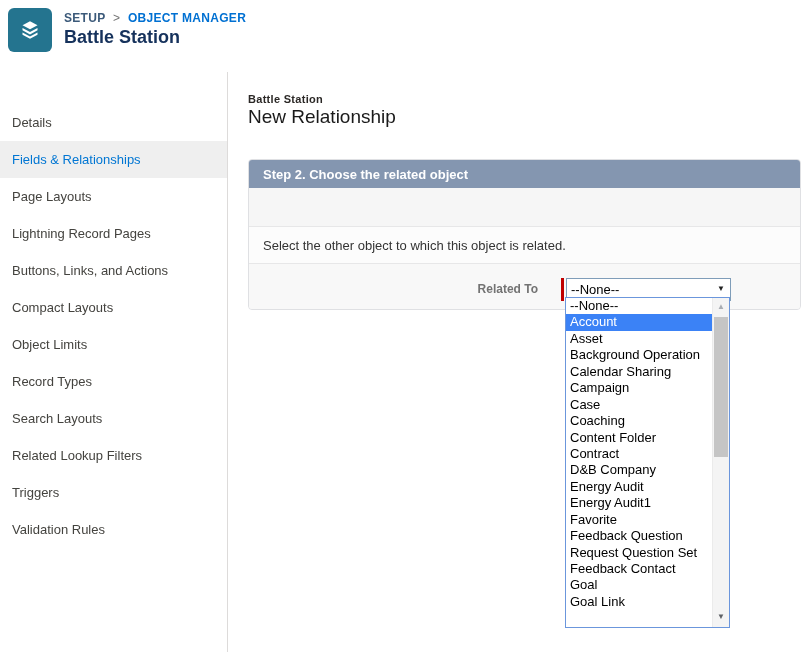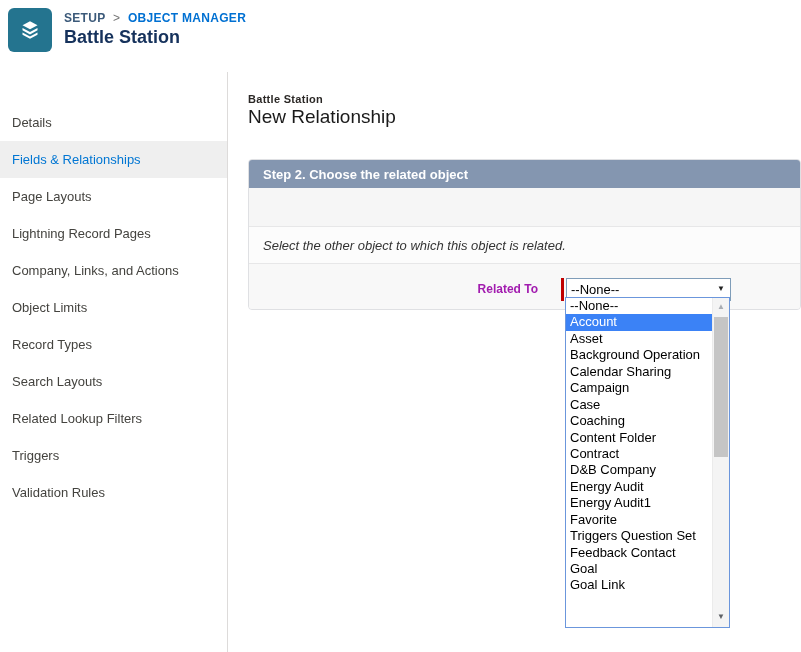--- a/index.html
+++ b/index.html
@@ -28,25 +28,25 @@
 
   
   .main { position:absolute; top:72px; left:228px; right:0; bottom:0; background:#fff; }
   .context-title { position:absolute; left:20px; top:21px; font-size:11px; font-weight:bold; color:#2b2826; letter-spacing:.3px; }
   .page-heading { position:absolute; left:20px; top:34px; font-size:19px; color:#1a1a1a; }
 
   
   .section { position:absolute; left:20px; top:87px; right:0; height:151px; border:1px solid #dfe0e3; border-radius:4px; background:#f8f8f8; overflow:hidden; }
   .step-bar { height:28px; background:#8496b0; display:flex; align-items:center; padding-left:14px; color:#fff; font-size:13px; font-weight:bold; }
   .row-a { height:39px; background:#f6f6f6; border-bottom:1px solid #e7e7e8; }
-  .row-b { height:37px; background:#fcfcfc; border-bottom:1px solid #e7e7e8; display:flex; align-items:center; padding-left:14px; font-size:13px; color:#333;font-style:italic; }
+  .row-b { height:37px; background:#fcfcfc; border-bottom:1px solid #e7e7e8; display:flex; align-items:center; padding-left:14px; font-size:13px; color:#333; }
   .row-c { height:51px; background:#f8f8f8; border-bottom:1px solid #e7e7e8; display:flex; align-items:center; }
   .row-d { height:42px; background:#f8f8f8; }
 
-  .label-cell { width:289px; text-align:right; font-size:12px; font-weight:bold; color:#a21caf; }
+  .label-cell { width:289px; text-align:right; font-size:12px; font-weight:bold; color:#737373; }
   .field-cell { display:flex; align-items:center; margin-left:23px; }
   .req-bar { width:3px; height:23px; background:#c00000; margin-right:2px; }
   .select-box { width:165px; height:23px; border:1px solid #7f9db9; background:#fff; display:flex; align-items:center; justify-content:space-between; font-size:13px; color:#000; padding:0 5px 0 4px; cursor:pointer; }
   .select-arrow { font-size:8px; color:#222; line-height:1; }
 
   
   .dropdown-list { position:absolute; left:337px; top:225px; width:165px; height:331px; border:1px solid #6b96dc; background:#fff; z-index:20; }
   .options { position:absolute; left:0; top:0; right:17px; bottom:0; overflow:hidden; }
   .option { height:16.45px; line-height:16.45px; font-size:13px; padding-left:4px; white-space:nowrap; color:#000; cursor:pointer; }
   .option.selected { background:#3b82f6; color:#fff; }
@@ -74,21 +74,22 @@
     <span class="crumb-om">OBJECT MANAGER</span>
   </div>
   <div class="header-title">Battle Station</div>
 </div>
 
 <div class="sidebar">
   <div class="side-item">Details</div>
   <div class="side-item active">Fields &amp; Relationships</div>
   <div class="side-item">Page Layouts</div>
   <div class="side-item">Lightning Record Pages</div>
-  <div class="side-item">Company, Links, and Actions</div>
+  <div class="side-item">Buttons, Links, and Actions</div>
+  <div class="side-item">Compact Layouts</div>
   <div class="side-item">Object Limits</div>
   <div class="side-item">Record Types</div>
   <div class="side-item">Search Layouts</div>
   <div class="side-item">Related Lookup Filters</div>
   <div class="side-item">Triggers</div>
   <div class="side-item">Validation Rules</div>
 </div>
 
 <div class="main">
   <div class="context-title">Battle Station</div>
@@ -124,21 +125,22 @@
       <div class="option">Calendar Sharing</div>
       <div class="option">Campaign</div>
       <div class="option">Case</div>
       <div class="option">Coaching</div>
       <div class="option">Content Folder</div>
       <div class="option">Contract</div>
       <div class="option">D&amp;B Company</div>
       <div class="option">Energy Audit</div>
       <div class="option">Energy Audit1</div>
       <div class="option">Favorite</div>
-      <div class="option">Triggers Question Set</div>
+      <div class="option">Feedback Question</div>
+      <div class="option">Request Question Set</div>
       <div class="option">Feedback Contact</div>
       <div class="option">Goal</div>
       <div class="option">Goal Link</div>
     </div>
     <div class="scrollbar">
       <div class="sb-btn sb-up">▲</div>
       <div class="sb-thumb"></div>
       <div class="sb-btn sb-down">▼</div>
     </div>
   </div>

